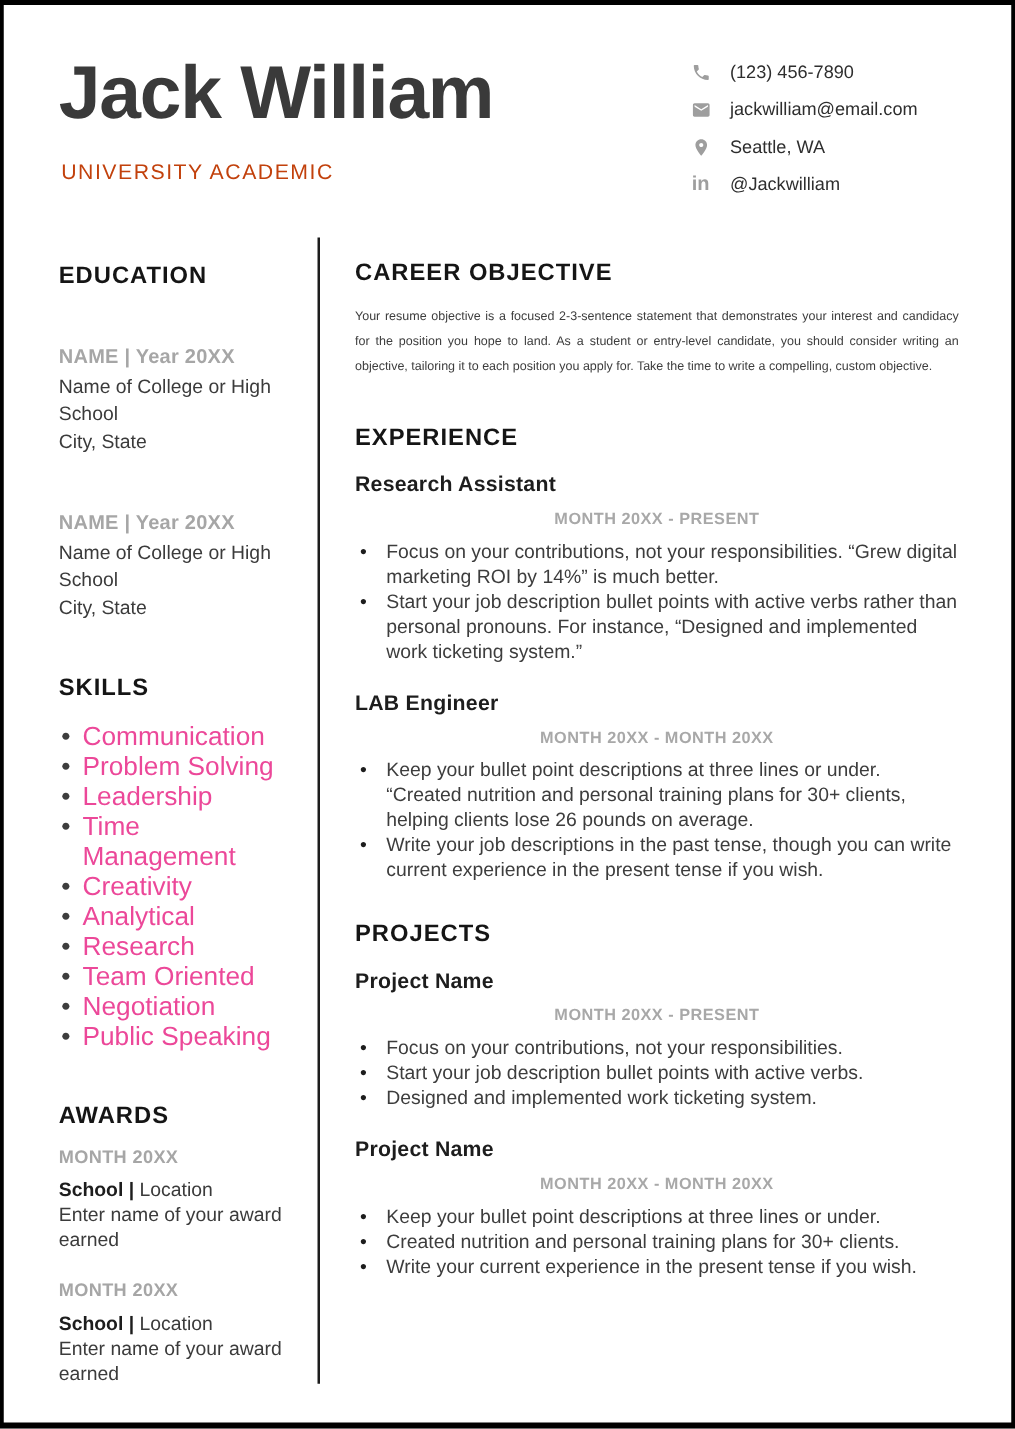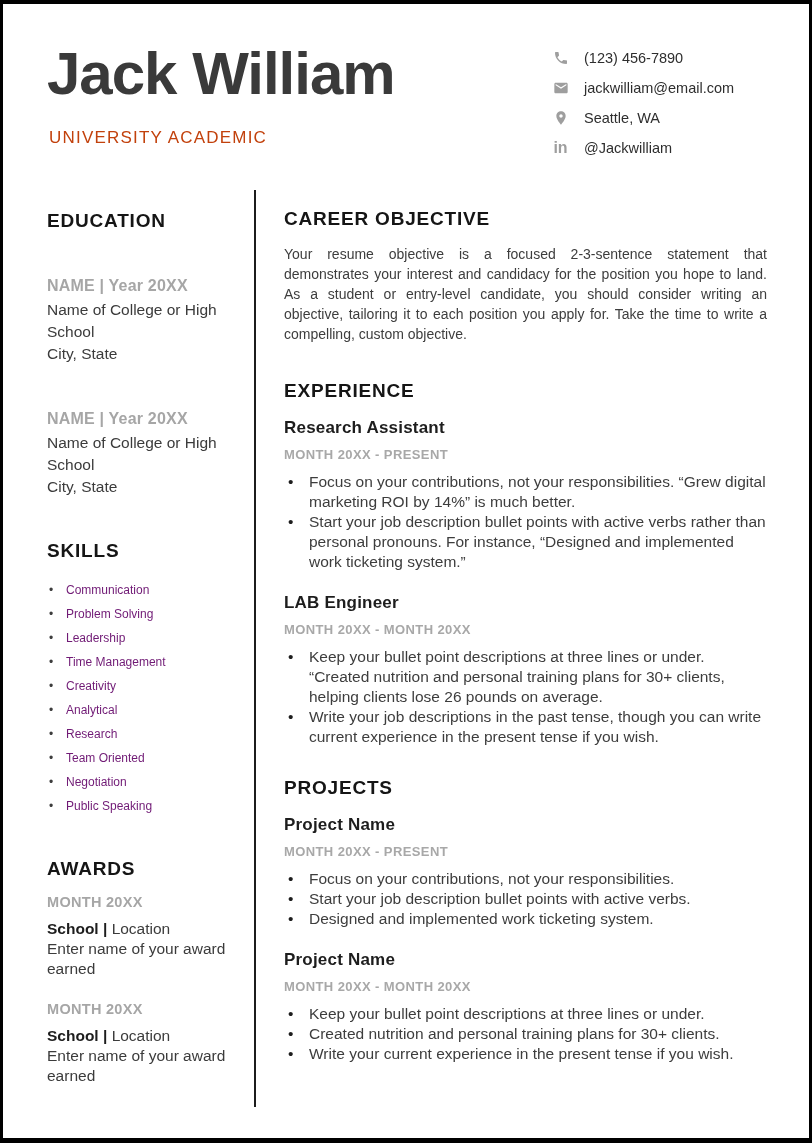--- a/index.html
+++ b/index.html
@@ -55,47 +55,47 @@
   .entry-meta {
     font-size: 16px; font-weight: bold; color: #a6a6a6;
     letter-spacing: 0.2px; margin-bottom: 4px; margin-top: 45px;
   }
   .entry-body { font-size: 15.5px; color: #3b3b3b; line-height: 22px; }
 
   .skills-section { margin-top: 42px; }
   .skill-list { list-style: none; margin: 16px 0 0; padding: 0; }
   .skill-list li {
     position: relative; padding-left: 19px;
-    font-size: 12px; line-height: 24px; color: #701a75;
+    font-size: 21px; line-height: 24px; color: #ec4899;
   }
   .skill-list li::before { content: "•"; position: absolute; left: 2px; color: #3d3d3d; }
 
   .awards-section { margin-top: 40px; }
   .award-entry { margin-top: 14px; }
   .award-entry + .award-entry { margin-top: 22px; }
   .award-date {
     font-size: 14.5px; font-weight: bold; color: #a6a6a6; letter-spacing: 0.3px;
   }
   .award-school-line { margin-top: 9px; font-size: 15.5px; line-height: 20px; color: #3b3b3b; }
   .award-school { font-weight: bold; color: #1d1d1d; }
   .award-desc { font-size: 15.5px; line-height: 20px; color: #3b3b3b; }
 
   
   .objective-text {
-    margin-top: 14px; font-size: 14px; line-height: 20px;
+    margin-top: 14px; font-size: 10px; line-height: 20px;
     color: #3d3d3d; text-align: justify;
   }
   .experience-section { margin-top: 36px; }
   .projects-section { margin-top: 30px; }
   .job { margin-top: 16px; }
   .job + .job { margin-top: 21px; }
   .job-name { font-size: 17px; font-weight: 800; color: #1d1d1d; letter-spacing: 0.2px; }
   .job-dates {
     margin-top: 9px; font-size: 13px; font-weight: bold;
-    color: #a8a8a8; letter-spacing: 0.4px;
+    color: #a8a8a8; letter-spacing: 0.4px; text-align: center;
   }
   .bullet-list { list-style: none; margin: 10px 0 0; padding: 0; }
   .bullet-list li {
     position: relative; padding-left: 25px;
     font-size: 15.5px; line-height: 20px; color: #3d3d3d;
   }
   .bullet-list li::before { content: "•"; position: absolute; left: 4px; color: #1d1d1d; }
 </style>
 </head>
 <body>

